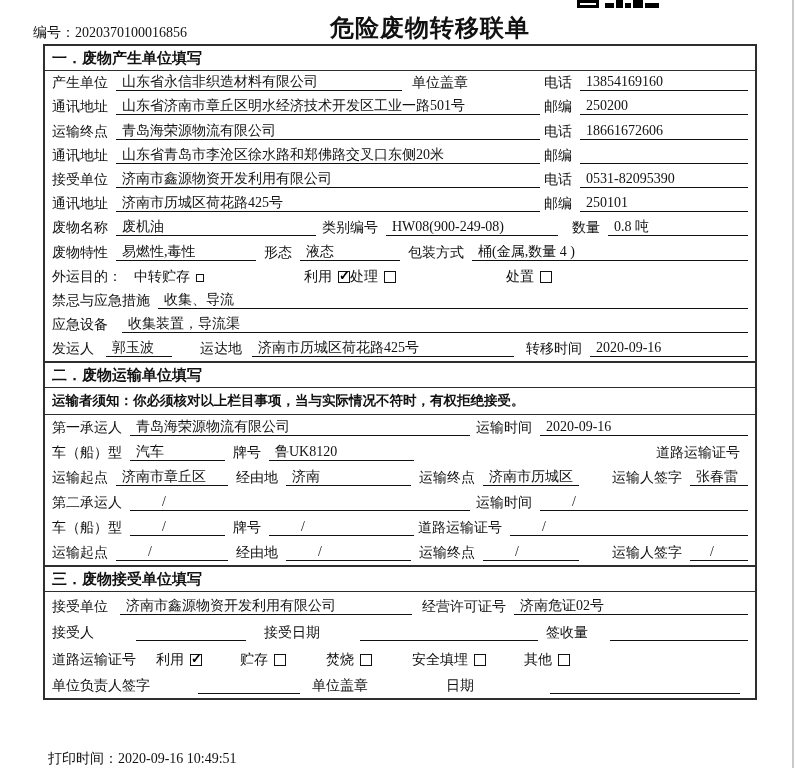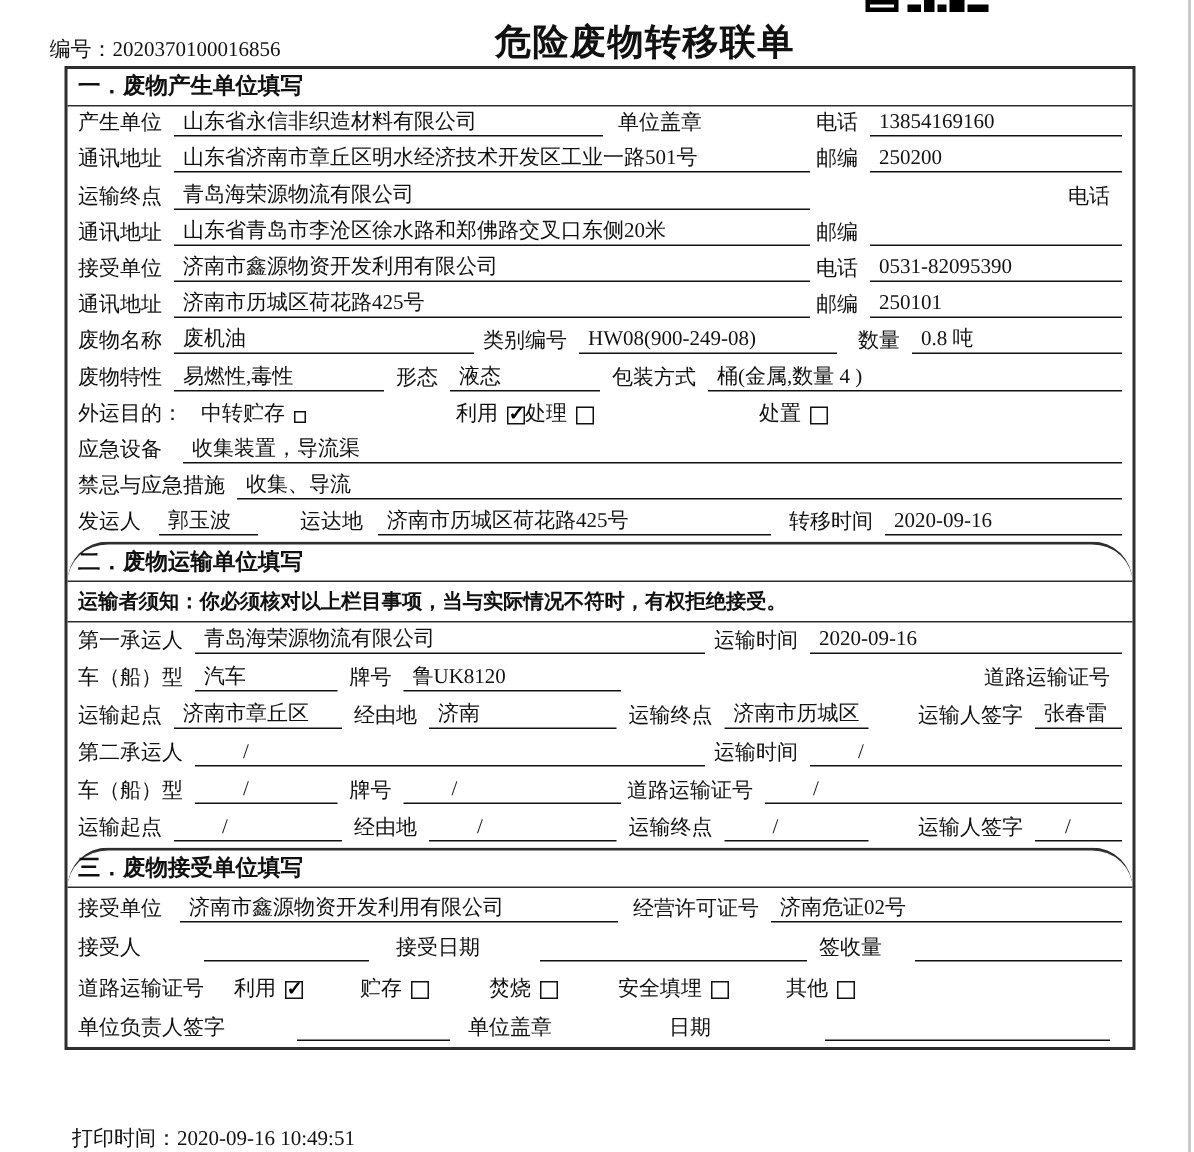--- a/index.html
+++ b/index.html
@@ -19,21 +19,21 @@
             transform:translateX(32px);
             font-family:"Liberation Sans","DejaVu Sans",sans-serif;
             font-weight:bold; font-size:24px; letter-spacing:1px; }
   .qr { position:absolute; left:577px; top:0; width:82px; height:8px; }
   .qb { position:absolute; top:0; background:#000; }
   .edge-line { position:absolute; right:2px; top:0; bottom:0; width:2px; background:#c9c9c9; }
 
   
   .form-box { position:absolute; left:43px; top:44px; width:714px;
               border:2px solid #2e2e2e; background:#fff; }
-  .section + .section { border-top:2px solid #2e2e2e;border-radius:27px; }
+  .section + .section { border-top:2px solid #2e2e2e; }
   .sec-head { height:25px; line-height:24px; padding:0 7px;
               font-family:"Liberation Sans","DejaVu Sans",sans-serif;
               font-weight:bold; font-size:15px;
               border-bottom:1.6px solid #2e2e2e; white-space:nowrap; }
   .notice { height:27px; line-height:26px; padding:0 7px;
             font-family:"Liberation Sans","DejaVu Sans",sans-serif;
             font-weight:600; font-size:13.5px;
             border-bottom:1.6px solid #2e2e2e; white-space:nowrap; }
 
   .row { display:flex; align-items:flex-end; padding:0 7px 4px 7px; }
@@ -95,20 +95,21 @@
         <span class="lb">通讯地址</span>
         <span class="uf" style="width:424px">山东省济南市章丘区明水经济技术开发区工业一路501号</span>
         <span class="lb push">邮编</span>
         <span class="uf" style="width:168px">250200</span>
       </div>
 
       <div class="row">
         <span class="lb">运输终点</span>
         <span class="uf" style="width:424px">青岛海荣源物流有限公司</span>
         <span class="lb push">电话</span>
+        <span class="uf" style="width:168px">18661672606</span>
       </div>
 
       <div class="row">
         <span class="lb">通讯地址</span>
         <span class="uf" style="width:424px">山东省青岛市李沧区徐水路和郑佛路交叉口东侧20米</span>
         <span class="lb push">邮编</span>
         <span class="uf" style="width:168px"></span>
       </div>
 
       <div class="row">
@@ -150,27 +151,27 @@
         <span class="lb optlb" style="margin-left:100px">利用</span>
         <span class="cb on"></span>
         <span class="lb optlb" style="">处理</span>
         <span class="cb"></span>
         <span class="lb optlb" style="margin-left:110px">处置</span>
         <span class="cb"></span>
       </div>
 
 
       <div class="row">
+        <span class="lb">禁忌与应急措施</span>
+        <span class="uf grow">收集、导流</span>
+      </div>
+
+      <div class="row">
         <span class="lb" style="margin-right:14px">应急设备</span>
         <span class="uf grow">收集装置，导流渠</span>
-      </div>
-
-      <div class="row">
-        <span class="lb">禁忌与应急措施</span>
-        <span class="uf grow">收集、导流</span>
       </div>
 
       <div class="row">
         <span class="lb" style="margin-right:12px">发运人</span>
         <span class="uf" style="width:66px">郭玉波</span>
         <span class="lb" style="margin-left:28px;margin-right:10px">运达地</span>
         <span class="uf" style="width:262px">济南市历城区荷花路425号</span>
         <span class="lb push">转移时间</span>
         <span class="uf" style="width:158px">2020-09-16</span>
       </div>

